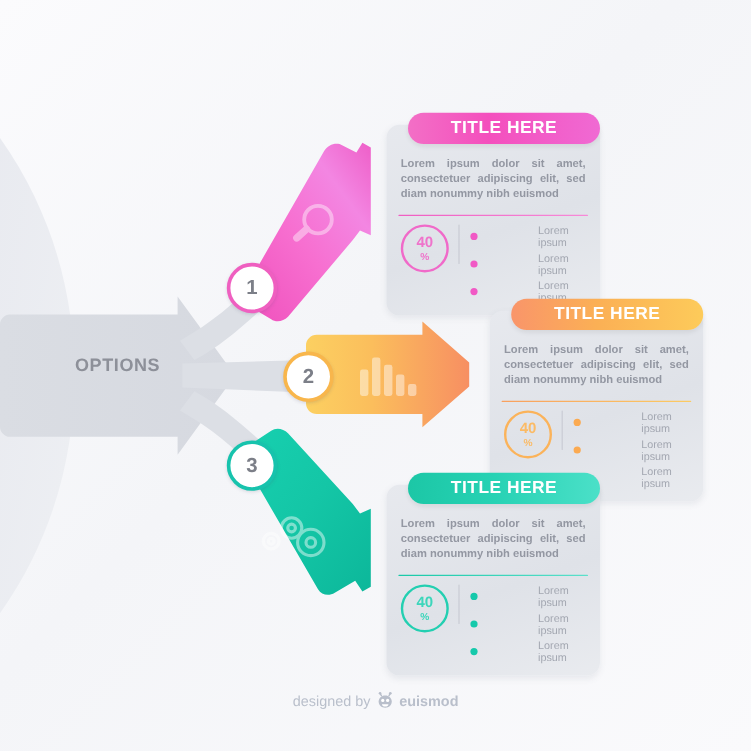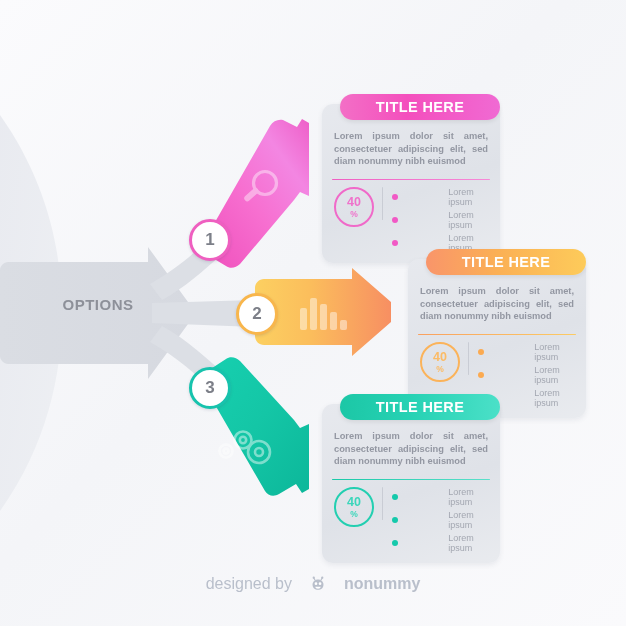--- a/index.html
+++ b/index.html
@@ -100,22 +100,22 @@
   .dot{width:6px;height:6px;border-radius:50%;margin-right:6px;flex:0 0 6px;}
   .dot-pink  {background:#f159c5;}
   .dot-orange{background:#fbaa51;}
   .dot-teal  {background:#15c9ab;}
   .bullet-txt{font-size:9px;color:#a3a7b1;margin-left:44px;}
 
   
   .credit{
     position:absolute;left:0;right:0;top:575px;
     text-align:center;
-    font-size:16px;color:#b9bfcb;
-    display:flex;align-items:center;justify-content:center;gap:17px;
+    font-size:12px;color:#b9bfcb;
+    display:flex;align-items:center;justify-content:center;gap:3px;
   }
   .credit .brand{font-weight:bold;}
   .credit .logo{display:inline-block;width:18px;height:18px;}
 </style>
 </head>
 <body>
 
 <div id="stage">
 
   <svg id="bg-svg" viewBox="0 0 626 626">
@@ -331,16 +331,16 @@
       <svg viewBox="0 0 24 24" width="18" height="18">
         <path d="M6.5 4.2l1.3 2.1M17.5 4.2l-1.3 2.1" stroke="#b9bfcb" stroke-width="1.6" fill="none" stroke-linecap="round"></path>
         <circle cx="6.3" cy="3.6" r="1.5" fill="#b9bfcb"></circle>
         <circle cx="17.7" cy="3.6" r="1.5" fill="#b9bfcb"></circle>
         <path d="M12 6c4.2 0 7.3 3 7.3 6.9 0 4-3.1 6.9-7.3 6.9S4.7 16.9 4.7 12.9C4.7 9 7.8 6 12 6z" fill="#b9bfcb"></path>
         <circle cx="9.3" cy="11.6" r="1.8" fill="#ffffff"></circle>
         <circle cx="14.7" cy="11.6" r="1.8" fill="#ffffff"></circle>
         <path d="M8.4 15.8h7.2c0 1.6-1.6 2.6-3.6 2.6s-3.6-1-3.6-2.6z" fill="#ffffff"></path>
       </svg>
     </span>
-    <span class="brand">nonummy</span>
+    <span class="brand">euismod</span>
   </div>
 
 </div>
 
 </body></html>

